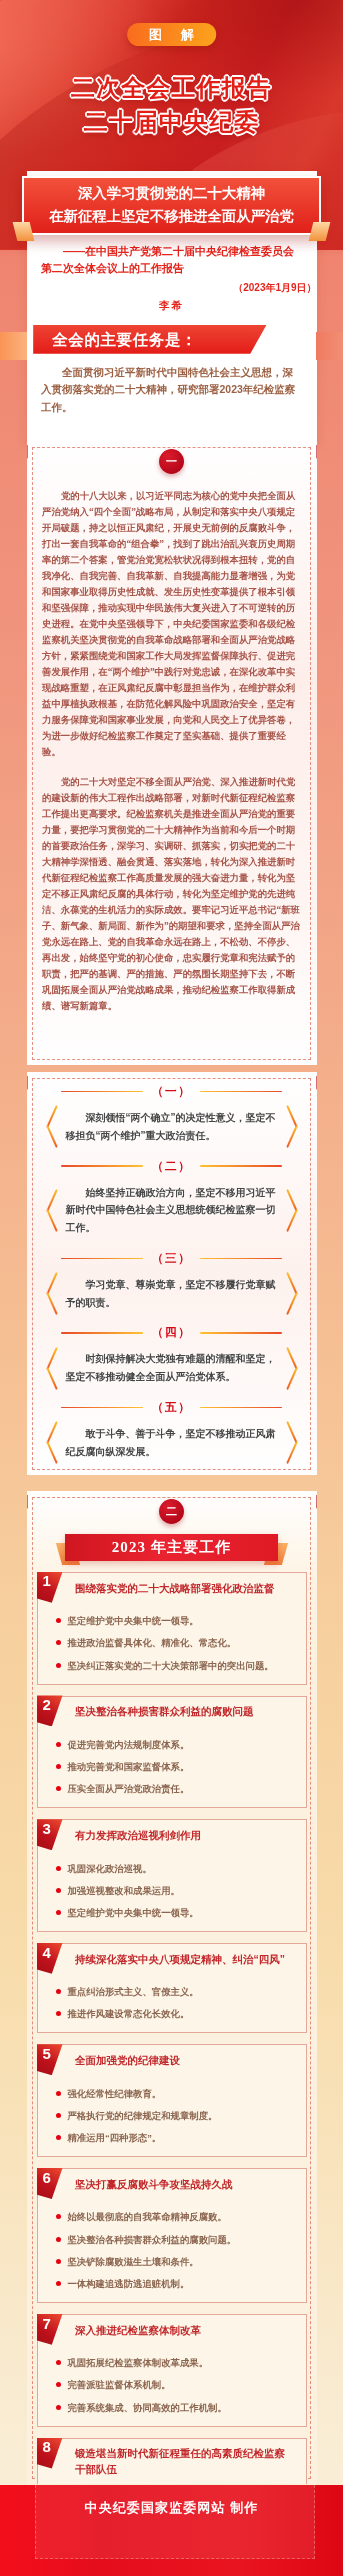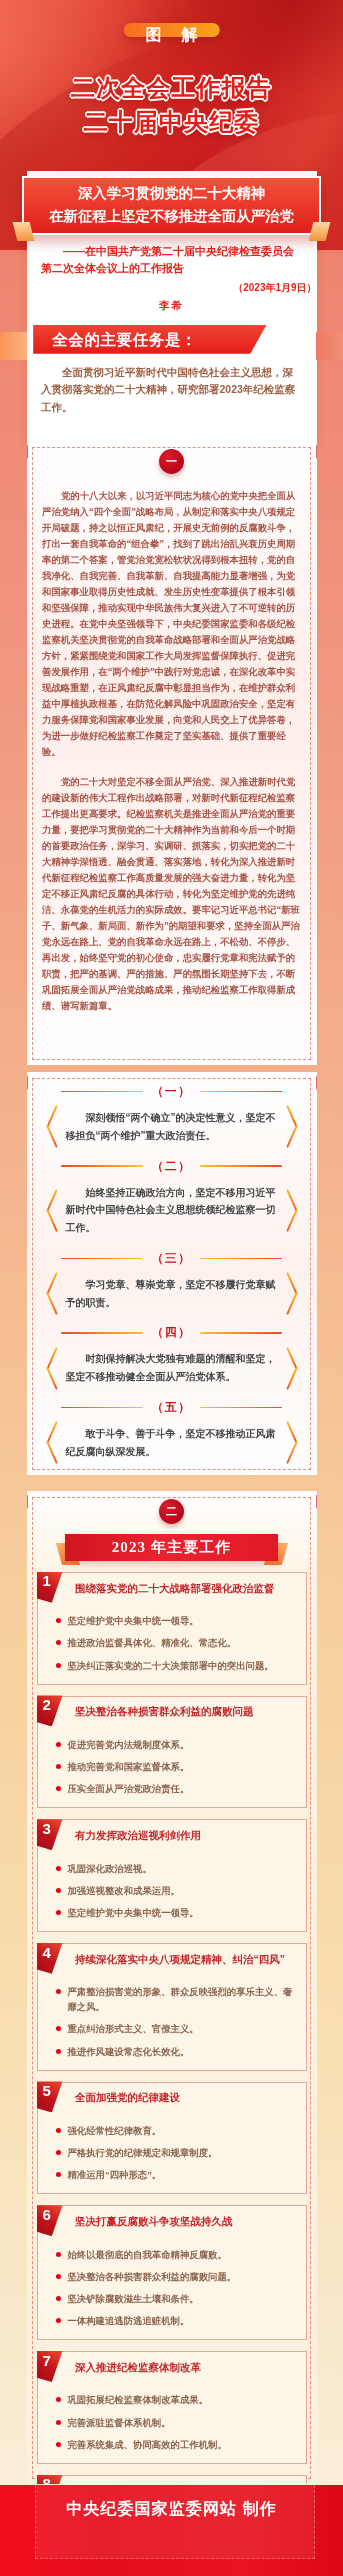--- a/index.html
+++ b/index.html
@@ -23,23 +23,23 @@
   }
   .hero .fold{ position:absolute; border-radius:50%; }
   .fold.f1{ width:421px; height:183px; left:-122px; top:-33px; transform:rotate(-24deg);
     background:linear-gradient(160deg, rgba(255,120,100,.55), rgba(190,20,10,0) 60%); }
   .fold.f2{ width:388px; height:144px; left:-66px; top:66px; transform:rotate(-28deg);
     background:linear-gradient(150deg, rgba(150,5,5,.35), rgba(230,70,50,0) 55%); }
   .fold.f3{ width:288px; height:111px; right:-89px; top:127px; transform:rotate(-20deg);
     background:linear-gradient(150deg, rgba(255,130,110,.30), rgba(190,20,10,0) 60%); }
 
   .tag-pill{ position:absolute; left:50%; top:23px; transform:translateX(-50%);
-    min-width:86px; height:14px; border-radius:12px; padding:0 14.4px;
+    min-width:86px; height:23px; border-radius:12px; padding:0 14.4px;
     background:linear-gradient(95deg,#f96c1e,#fca31c); box-shadow:0 3.3px 7.8px rgba(140,20,0,.35);
-    color:#fff; font-size:16px; font-weight:bold; letter-spacing:7.8px; text-align:center; line-height:23px;
+    color:#fff; font-size:13px; font-weight:bold; letter-spacing:7.8px; text-align:center; line-height:23px;
     text-indent:7.8px; white-space:nowrap;
   }
   .main-title{ position:absolute; top:71px; left:0; width:343px; text-align:center;
     color:#e31e17; font-weight:bold; font-size:24px; line-height:34px; letter-spacing:1.1px;
     text-shadow:-1.1px -1.1px 0 #fff,1.1px -1.1px 0 #fff,-1.1px 1.1px 0 #fff,1.1px 1.1px 0 #fff,0 -1.7px 0 #fff,0 1.7px 0 #fff,-1.7px 0 0 #fff,1.7px 0 0 #fff,0 4.4px 5.5px rgba(140,0,0,.35);
   }
 
   
   .sub-banner{ position:absolute; top:176px; left:22px; width:299px; z-index:5;
     background:linear-gradient(180deg,#f2513b,#e0201a);
@@ -141,21 +141,21 @@
   .wbox li::before{ content:""; position:absolute; left:3.3px; top:5px; width:5px; height:5px; border-radius:50%;
     background:#e60012; }
 
   
   .footer{ position:absolute; left:0; top:2485px; width:343px; height:91px;
     background:linear-gradient(90deg,#f40e1b,#e40d1c 30%,#e8141f 70%,#dd0714); }
   .footer-inner{ position:absolute; left:35px; top:0; width:280px; height:74px;
     background:rgba(255,255,255,.08);
     border:0.6px dashed rgba(255,195,185,.4); border-top:none; }
   .footer-text{ position:relative; z-index:1; padding-top:14.4px; text-align:center;
-    color:#fff; font-size:16px; font-weight:bold; letter-spacing:1.1px; }
+    color:#fff; font-size:13px; font-weight:bold; letter-spacing:1.1px; }
 </style>
 </head>
 <body>
 
 <div class="poster">
 
   <div class="hero">
     <div class="fold f1"></div>
     <div class="fold f2"></div>
     <div class="fold f3"></div>
@@ -320,21 +320,20 @@
         <li>巩固深化政治巡视。</li>
         <li>加强巡视整改和成果运用。</li>
         <li>坚定维护党中央集中统一领导。</li>
       </ul>
     </div>
 
     <div class="wbox">
       <div class="flag">4</div>
       <div class="wbox-title">持续深化落实中央八项规定精神、纠治“四风”</div>
       <ul>
-        <li>严肃整治损害党的形象、群众反映强烈的享乐主义、奢靡之风。</li>
         <li>重点纠治形式主义、官僚主义。</li>
         <li>推进作风建设常态化长效化。</li>
       </ul>
     </div>
 
     <div class="wbox">
       <div class="flag">5</div>
       <div class="wbox-title">全面加强党的纪律建设</div>
       <ul>
         <li>强化经常性纪律教育。</li>

